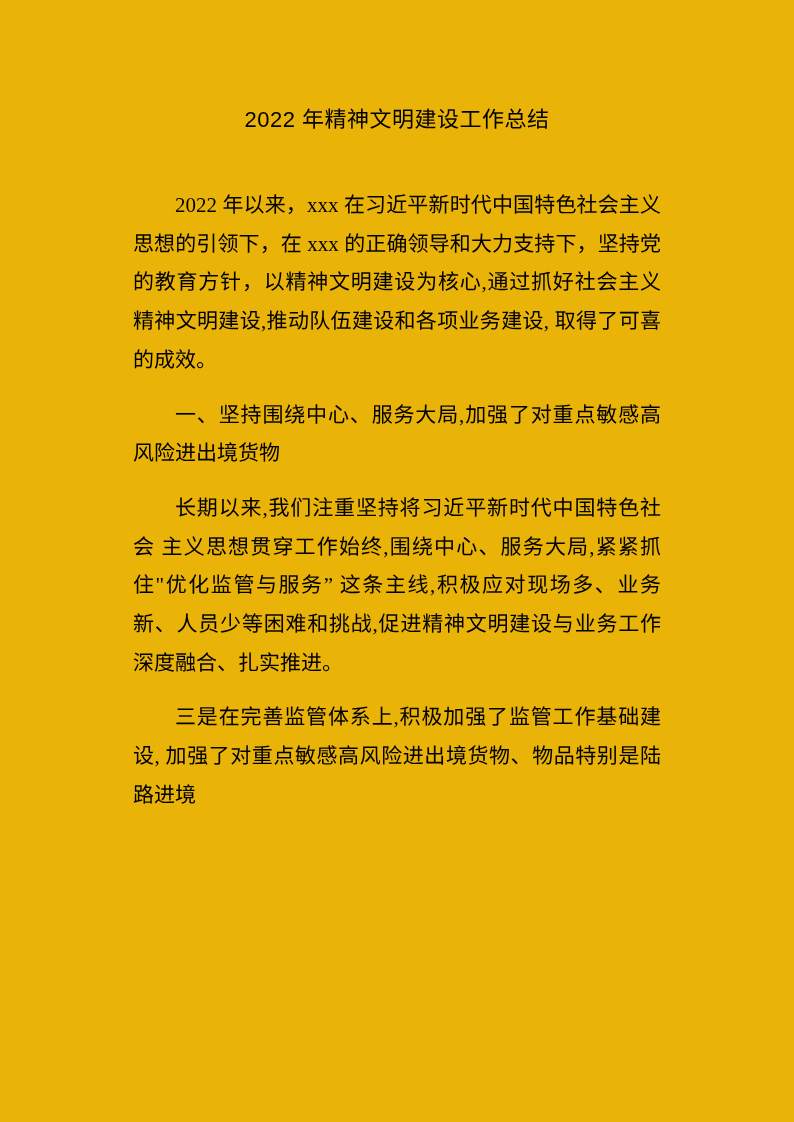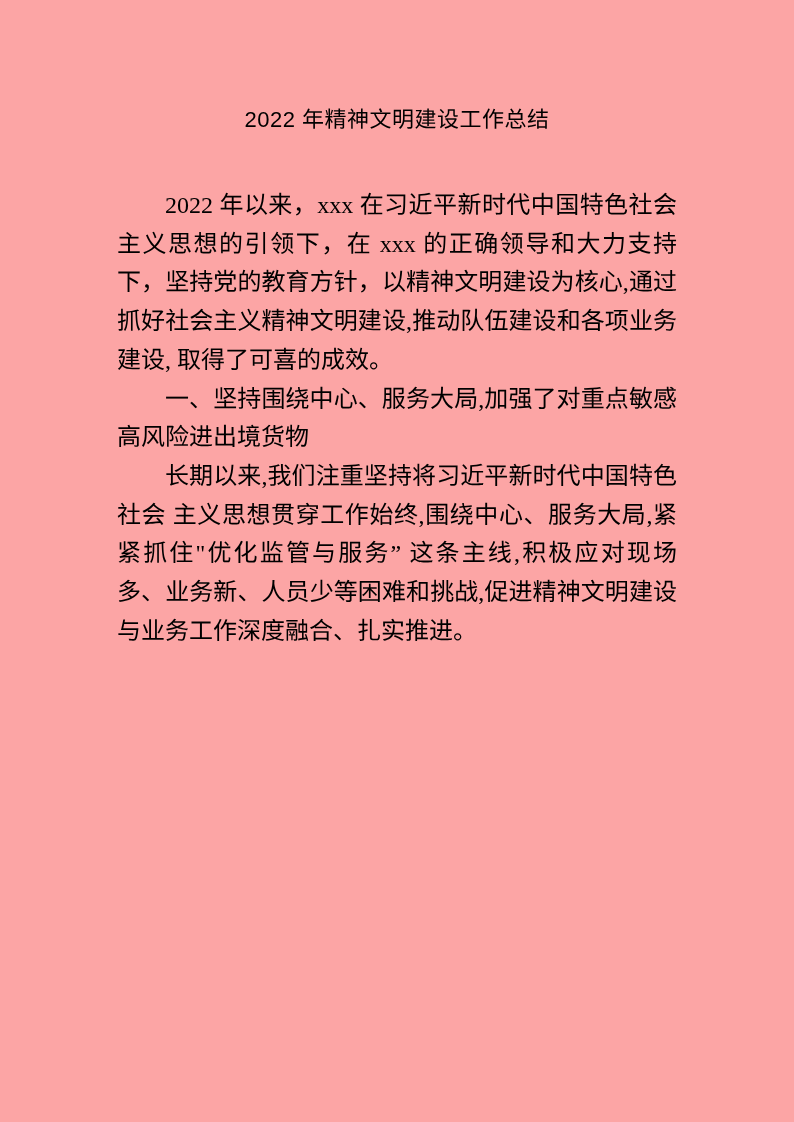--- a/index.html
+++ b/index.html
@@ -5,52 +5,53 @@
   html, body {
     margin: 0;
     padding: 0;
     background: #ffffff;
   }
   .page {
     position: relative;
     width: 794px;
     height: 1122px;
     margin: 0 auto;
-    background: #fca5a5;
+    background: #eab308;
     box-sizing: border-box;
     padding: 100px 117px 0 117px;
     overflow: hidden;
   }
   .doc-title {
     font-family: "Liberation Sans", "DejaVu Sans", sans-serif;
     font-size: 22px;
     line-height: 40px;
     font-weight: 500;
     color: #000000;
     text-align: center;
     margin: 0 0 46px 0;
     letter-spacing: 0.5px;
   }
   .doc-body {
     width: 560px;
   }
   .para {
     font-family: "Liberation Serif", "DejaVu Serif", sans-serif;
-    font-size: 24px;
+    font-size: 21px;
     line-height: 38.7px;
     color: #000000;
     text-align: justify;
     text-indent: 2em;
-    margin: 0;
+    margin: 16px;
     word-break: break-all;
   }
 </style>
 </head>
 <body>
 
 <div class="page">
   <h1 class="doc-title">2022 年精神文明建设工作总结</h1>
   <div class="doc-body">
       <p class="para">2022 年以来，xxx 在习近平新时代中国特色社会主义思想的引领下，在 xxx 的正确领导和大力支持下，坚持党的教育方针，以精神文明建设为核心,通过抓好社会主义精神文明建设,推动队伍建设和各项业务建设, 取得了可喜的成效。</p>
       <p class="para">一、坚持围绕中心、服务大局,加强了对重点敏感高风险进出境货物</p>
       <p class="para">长期以来,我们注重坚持将习近平新时代中国特色社会 主义思想贯穿工作始终,围绕中心、服务大局,紧紧抓住"优化监管与服务” 这条主线,积极应对现场多、业务新、人员少等困难和挑战,促进精神文明建设与业务工作深度融合、扎实推进。</p>
+      <p class="para">三是在完善监管体系上,积极加强了监管工作基础建设, 加强了对重点敏感高风险进出境货物、物品特别是陆路进境</p>
     </div>
 </div>
 
 </body></html>

